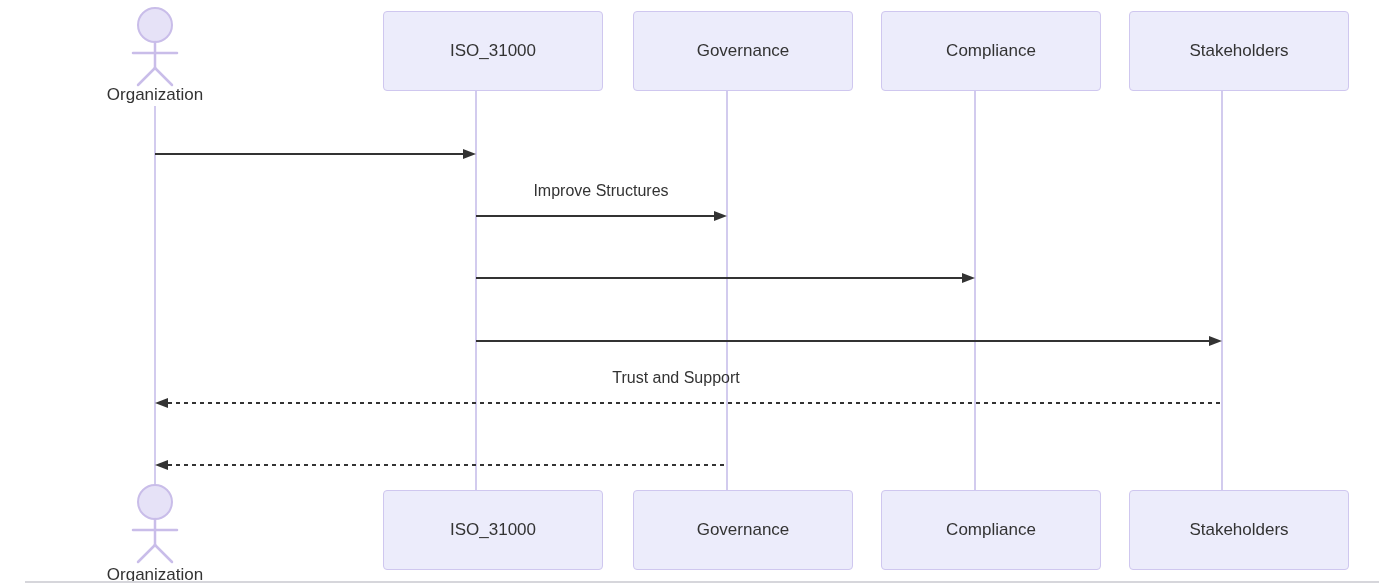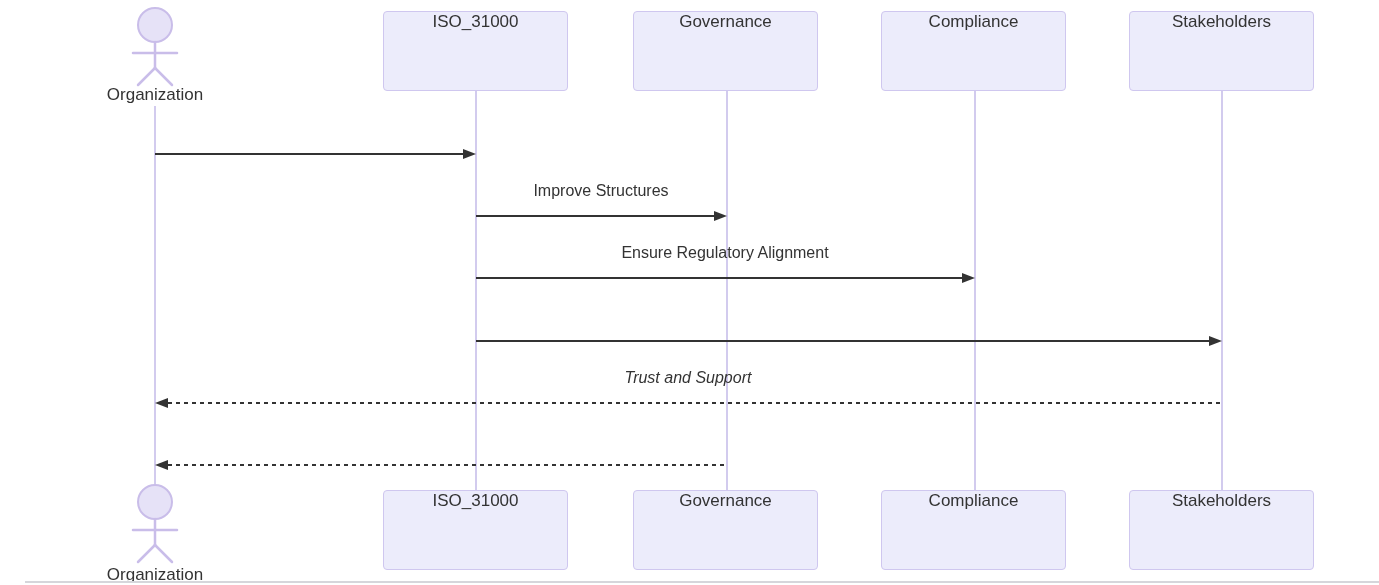--- a/index.html
+++ b/index.html
@@ -12,28 +12,28 @@
     font-family: "Liberation Sans", sans-serif;
     color: var(--text, #333333);
   }
   .lifeline {
     position: absolute;
     width: 2px;
     background: var(--lifeline, #d2cbee);
   }
   .pbox {
     position: absolute;
-    width: 185px;
+    width: 220px;
     height: 80px;
     box-sizing: border-box;
     background: var(--participant-fill, #ececfb);
     border: 1px solid var(--participant-border, #cfc7ef);
     border-radius: 4px;
     display: flex;
-    align-items: flex-start;
+    align-items: center;
     justify-content: center;
     font-size: 17px;
     color: var(--text, #333333);
   }
   .actor-label {
     position: absolute;
     width: 140px;
     text-align: center;
     font-size: 17px;
     line-height: 20px;
@@ -115,28 +115,27 @@
     <span>Stakeholders</span>
   </div>
 
   <div class="msg-line solid" style="left:155px; top:153px; width:308px;"></div>
   <span class="arrowhead right" style="left:463px; top:149px;"></span>
 
   <div class="msg-label" style="left:451px; top:181px;">Improve Structures</div>
   <div class="msg-line solid" style="left:476px; top:215px; width:238px;"></div>
   <span class="arrowhead right" style="left:714px; top:211px;"></span>
 
-  <div class="msg-label" style="left:575px; top:243px;">Ensure Regulatory Alignment</div>
   <div class="msg-line solid" style="left:476px; top:277px; width:486px;"></div>
   <span class="arrowhead right" style="left:962px; top:273px;"></span>
 
   <div class="msg-line solid" style="left:476px; top:340px; width:733px;"></div>
   <span class="arrowhead right" style="left:1209px; top:336px;"></span>
 
-  <div class="msg-label" style="left:538px; top:368px;font-style:italic;">Trust and Support</div>
+  <div class="msg-label" style="left:526px; top:368px;">Trust and Support</div>
   <div class="msg-line dashed" style="left:168px; top:402px; width:1054px;"></div>
   <span class="arrowhead left" style="left:155px; top:398px;"></span>
 
   <div class="msg-line dashed" style="left:168px; top:464px; width:559px;"></div>
   <span class="arrowhead left" style="left:155px; top:460px;"></span>
 
   <div class="pbox" style="left:383px; top:490px;">
     <span>ISO_31000</span>
   </div>
   <div class="pbox" style="left:633px; top:490px;">

